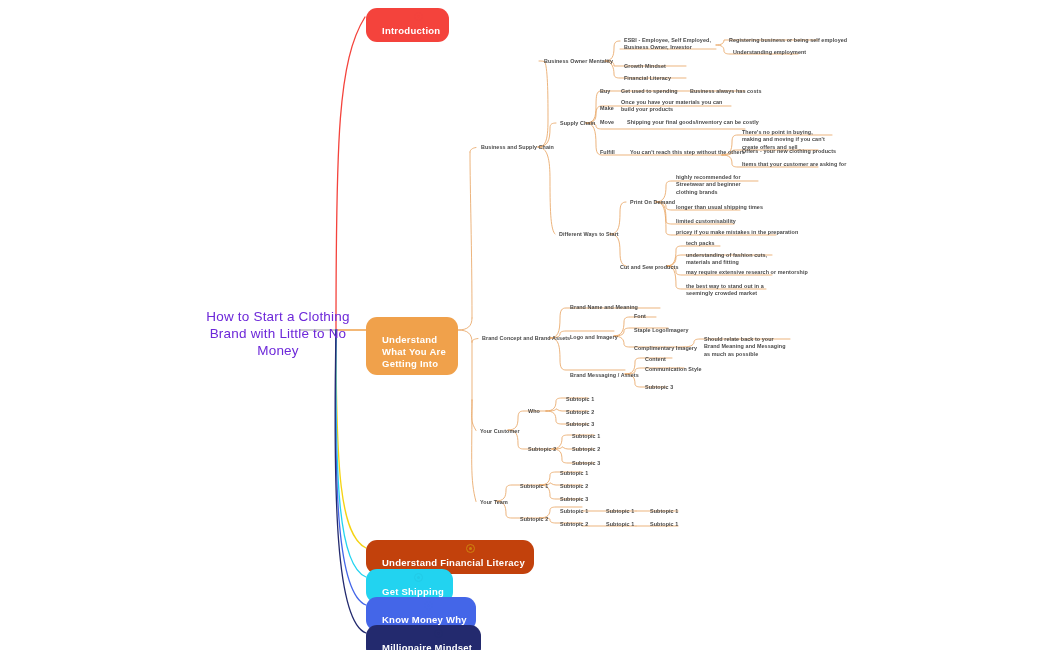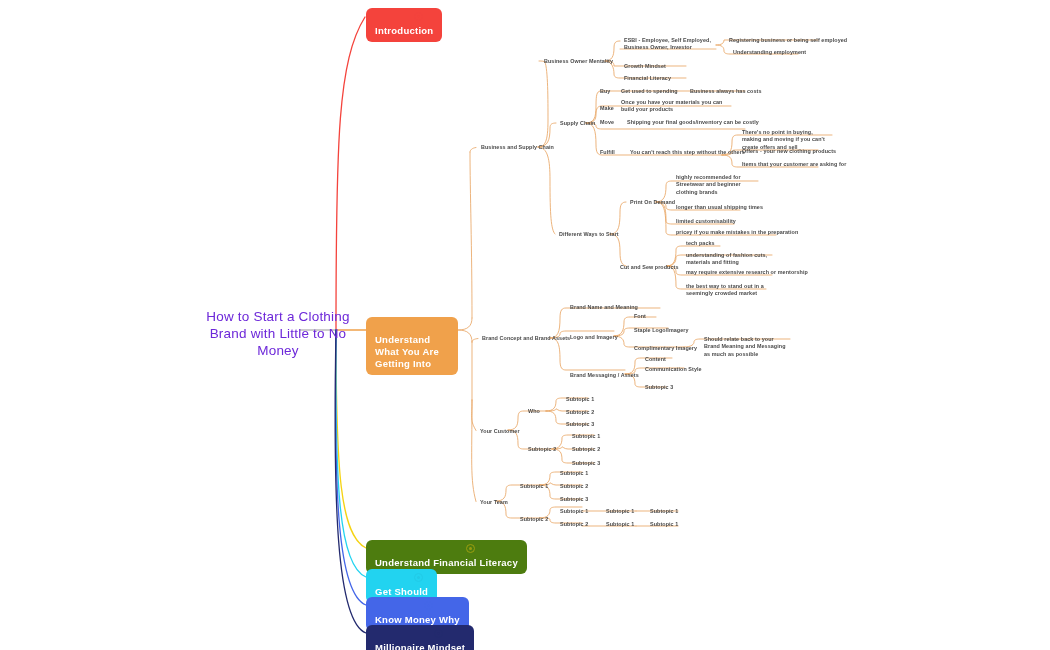--- a/index.html
+++ b/index.html
@@ -22,26 +22,26 @@
     text-align:center;
     font-size:13.5px;
     line-height:17px;
     color:#6d28d9;
     letter-spacing:.2px;
   }
 
   
   .pill{
     position:absolute;
-    border-radius:6px;
+    border-radius:11px;
     color:#ffffff;
     font-size:9.5px;
     font-weight:bold;
     letter-spacing:.25px;
-    padding:5px 9px 5px 9px;
+    padding:5px 9px 5px 16px;
     white-space:pre-line;
     line-height:12px;
     box-sizing:border-box;
   }
   .badge{
     position:absolute;
     width:9px;height:9px;
     border-radius:50%;
     border:1px solid currentColor;
     opacity:.55;
@@ -199,27 +199,27 @@
 
   <div class="pill" style="left:366px;top:8px;background:#f4433c;">
     <span>Introduction</span>
   </div>
   <div class="badge" style="left:414px;top:12px;color:#f4433c;"></div>
 
   <div class="pill" style="left:366px;top:317px;width:92px;background:#f0a14b;">
     <span>Understand What You Are Getting Into</span>
   </div>
 
-  <div class="pill" style="left:366px;top:540px;background:#4d7c0f;">
+  <div class="pill" style="left:366px;top:540px;background:#c2410c;">
     <span>Understand Financial Literacy</span>
   </div>
   <div class="badge" style="left:466px;top:544px;color:#d8b90f;"></div>
 
   <div class="pill" style="left:366px;top:569px;background:#22d3f0;">
-    <span>Get Should</span>
+    <span>Get Shipping</span>
   </div>
   <div class="badge" style="left:414px;top:573px;color:#22c3e0;"></div>
 
   <div class="pill" style="left:366px;top:597px;background:#4466e8;">
     <span>Know Money Why</span>
   </div>
   <div class="badge" style="left:424px;top:601px;color:#4466e8;"></div>
 
   <div class="pill" style="left:366px;top:625px;background:#232a6e;">
     <span>Millionaire Mindset</span>

